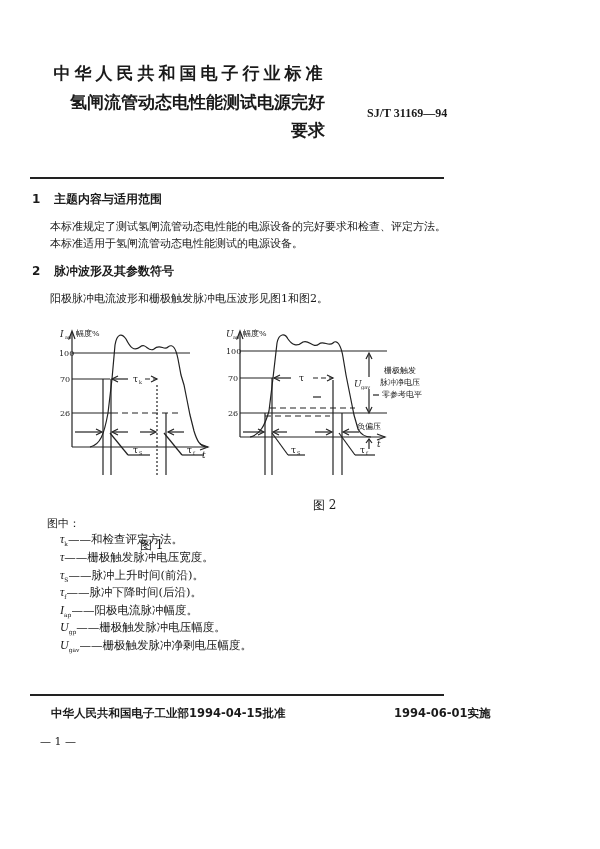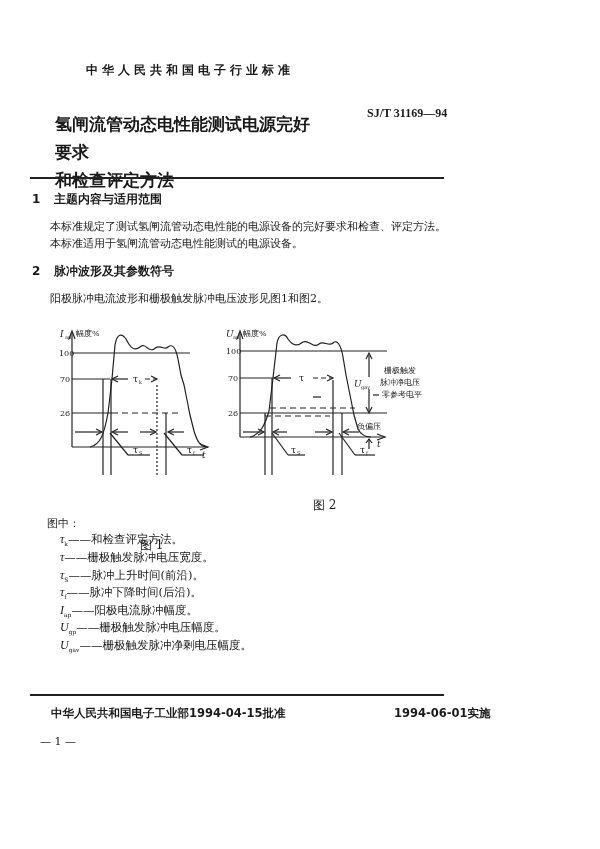--- a/index.html
+++ b/index.html
@@ -1,40 +1,39 @@
 <!DOCTYPE html>
 <html><head>
 <meta charset="utf-8">
 <style>
   html, body { margin:0; padding:0; background:#ffffff; }
   body { width:600px; height:849px; position:relative; overflow:hidden;
          font-family:"DejaVu Serif", serif; color:#1a1a1a; }
   .abs { position:absolute; }
   .org { left:0; width:380px; top:62px; text-align:center; font-family:"DejaVu Sans", sans-serif;
-         font-weight:bold; font-size:12px; letter-spacing:4px; }
-  .title { left:55px; width:270px; text-align:left; font-family:Liberation Serif, serif;
-           font-weight:bold; font-size:17px; line-height:28px; top:111px; }
+         font-weight:bold; font-size:17px; letter-spacing:4px; }
+  .title { left:55px; width:270px; text-align:right; font-family:Liberation Serif, serif;
+           font-weight:bold; font-size:17px; line-height:28px; top:89px; }
   .code { left:355px; top:106px; font-size:12px; font-weight:bold; font-family:"Liberation Serif", serif;margin-left:12px; }
   .rule { left:30px; width:414px; height:2px; background:#222; }
   .h { font-family:"DejaVu Sans", sans-serif; font-weight:bold; font-size:12px; }
   .h .num { display:inline-block; width:22px; }
   .p { font-size:11px; }
   .fig-caption { font-size:12px; }
   .leg { font-size:11.5px; left:60px; }
   .leg i { font-family:"Liberation Serif", serif; font-size:12px; }
   .footer { font-family:"DejaVu Sans", sans-serif; font-weight:bold; font-size:11.5px;margin-left:19px; }
   svg text { font-family:"DejaVu Serif", serif; }
 </style>
 </head>
 <body>
 
 <div class="abs org">中华人民共和国电子行业标准</div>
 <div class="abs title">
   <div>氢闸流管动态电性能测试电源完好要求</div>
-  <div>和检查评定方法</div>
 </div>
 <div class="abs code">SJ/T 31169—94</div>
 
 <div class="abs rule" style="top:177px;"></div>
 
 <div class="abs h" style="left:32px; top:191px;">
   <span class="num">1</span><span>主题内容与适用范围</span>
 </div>
 <div class="abs p" style="left:50px; top:219px;">本标准规定了测试氢闸流管动态电性能的电源设备的完好要求和检查、评定方法。</div>
 <div class="abs p" style="left:50px; top:236px;">本标准适用于氢闸流管动态电性能测试的电源设备。</div>

